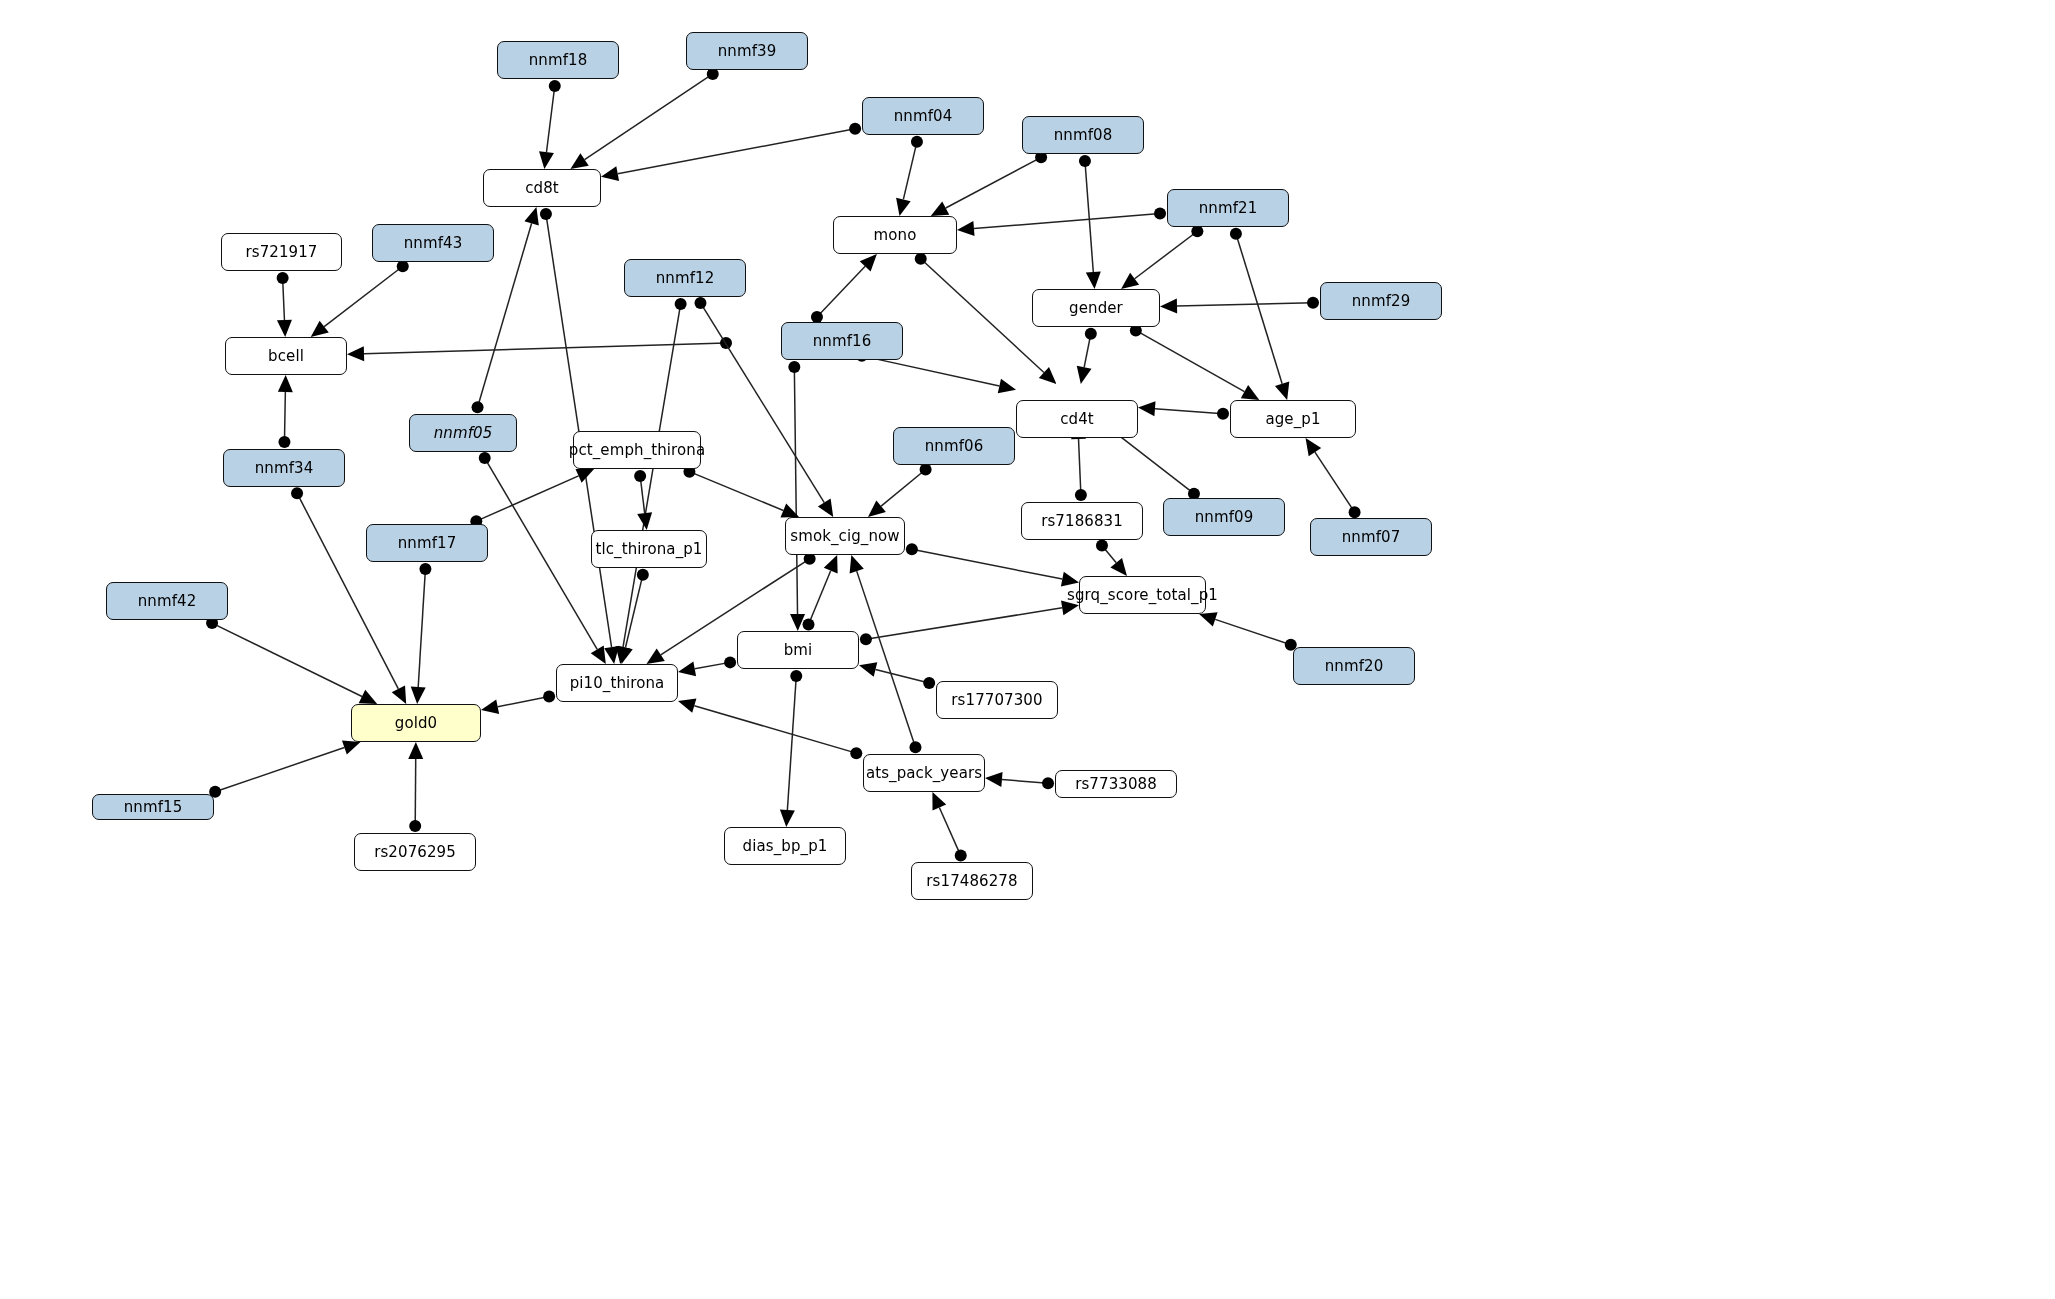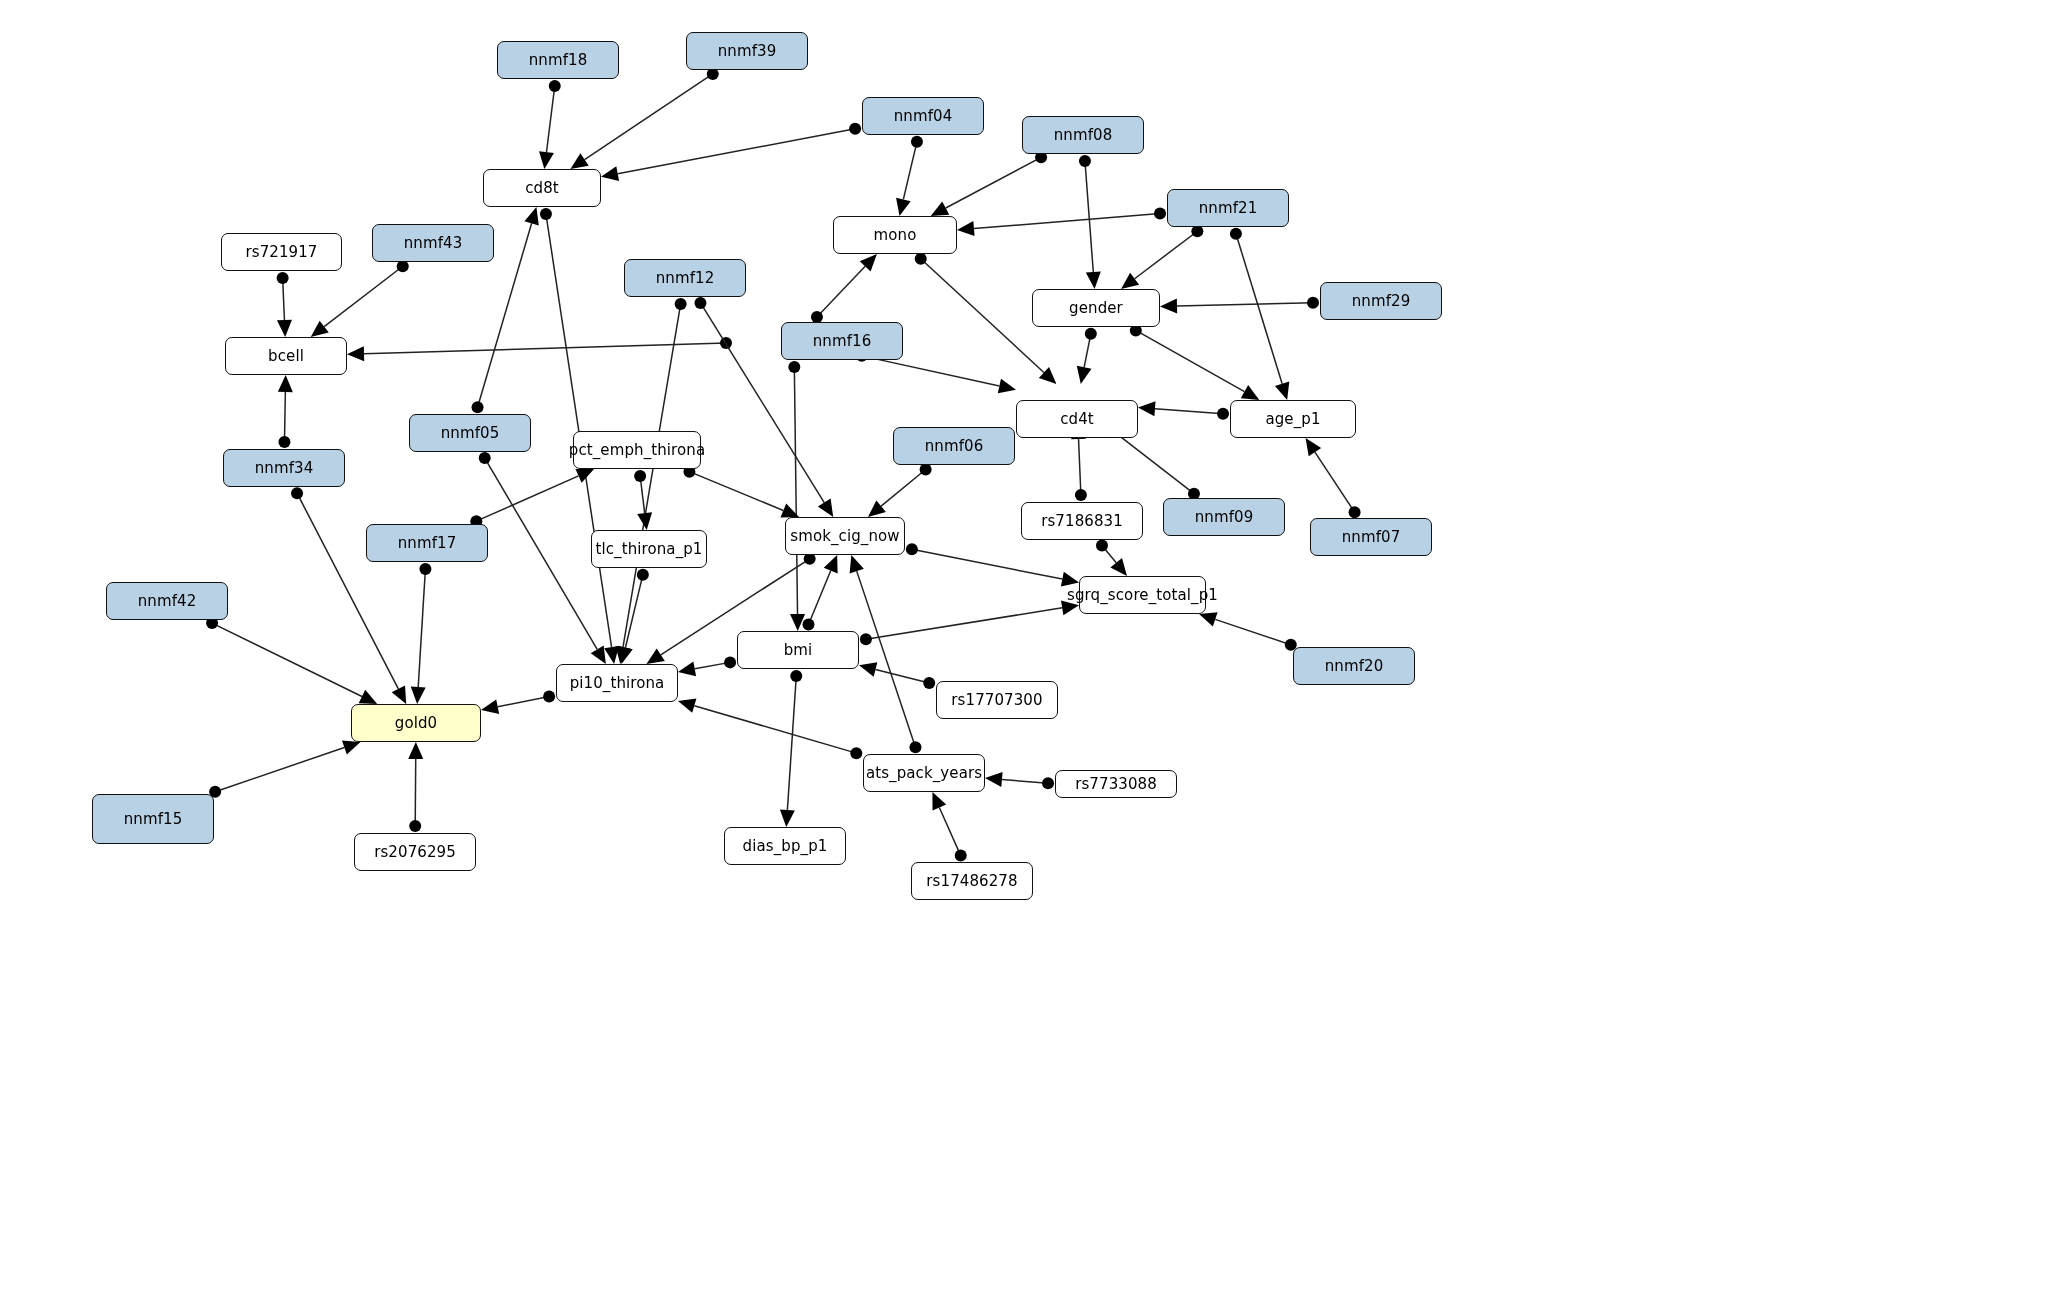--- a/index.html
+++ b/index.html
@@ -336,21 +336,21 @@
       </div>
       <div class="node observed" style="left: 225px; top: 337px; width: 122px; height: 38px;">
         <span>bcell</span>
       </div>
       <div class="node observed" style="left: 1016px; top: 384px; width: 122px; height: 38px; margin-top: 16px;">
         <span>cd4t</span>
       </div>
       <div class="node observed" style="left: 1230px; top: 400px; width: 126px; height: 38px;">
         <span>age_p1</span>
       </div>
-      <div class="node latent" style="left: 409px; top: 414px; width: 122px; height: 38px;">
+      <div class="node latent" style="left: 409px; top: 414px; width: 108px; height: 38px; font-style: italic;">
         <span>nnmf05</span>
       </div>
       <div class="node observed" style="left: 573px; top: 431px; width: 128px; height: 38px;">
         <span>pct_emph_thirona</span>
       </div>
       <div class="node latent" style="left: 893px; top: 427px; width: 122px; height: 38px;">
         <span>nnmf06</span>
       </div>
       <div class="node latent" style="left: 223px; top: 449px; width: 122px; height: 38px;">
         <span>nnmf34</span>
@@ -393,21 +393,21 @@
       </div>
       <div class="node target" style="left: 351px; top: 704px; width: 130px; height: 38px;">
         <span>gold0</span>
       </div>
       <div class="node observed" style="left: 863px; top: 754px; width: 122px; height: 38px;">
         <span>ats_pack_years</span>
       </div>
       <div class="node observed" style="left: 1055px; top: 770px; width: 122px; height: 28px;">
         <span>rs7733088</span>
       </div>
-      <div class="node latent" style="left: 92px; top: 794px; width: 122px; height: 50px;">
+      <div class="node latent" style="left: 92px; top: 794px; width: 122px; height: 26px;">
         <span>nnmf15</span>
       </div>
       <div class="node observed" style="left: 724px; top: 827px; width: 122px; height: 38px; text-align: right;">
         <span>dias_bp_p1</span>
       </div>
       <div class="node observed" style="left: 354px; top: 833px; width: 122px; height: 38px;">
         <span>rs2076295</span>
       </div>
       <div class="node observed" style="left: 911px; top: 862px; width: 122px; height: 38px;">
         <span>rs17486278</span>

